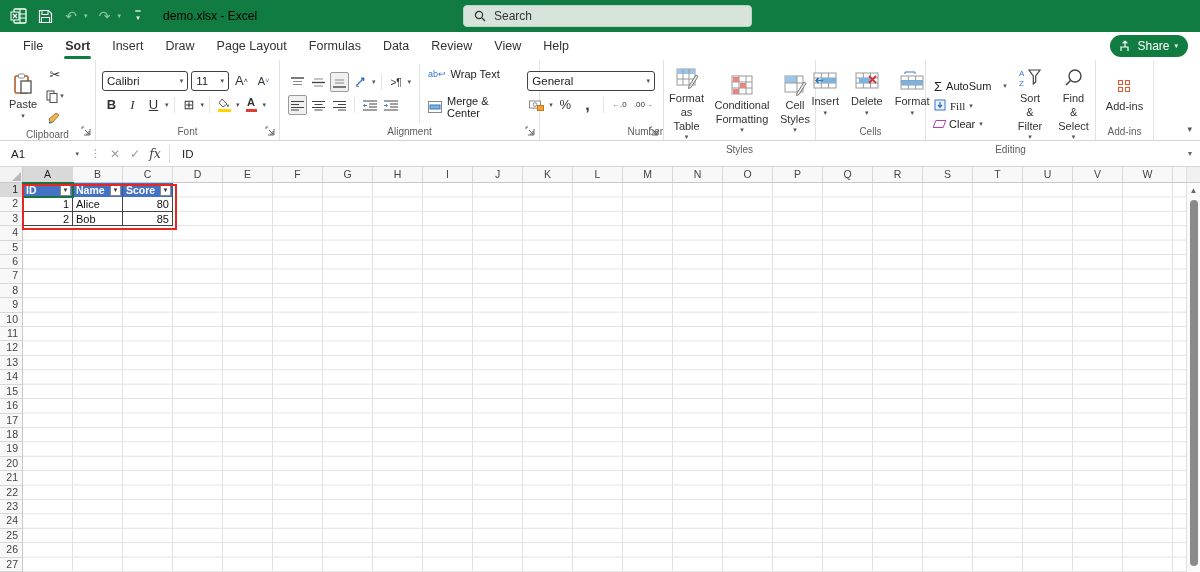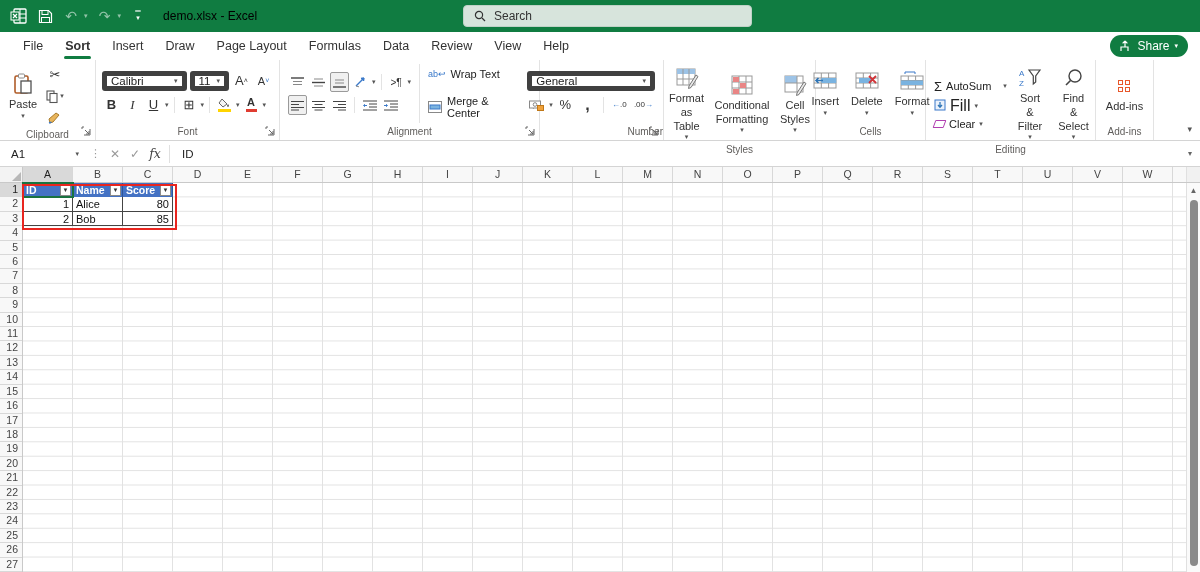--- a/index.html
+++ b/index.html
@@ -35,21 +35,21 @@
   .rg-footer { height:17px; position:relative; display:flex; align-items:center; justify-content:center; }
   .rg-label { font-size:10px; color:#605e5c; }
   .launcher { position:absolute; right:3px; bottom:3px; width:11px; height:11px; cursor:pointer; color:#666; }
   .launcher svg { display:block; }
 
   .bigbtn { display:flex; flex-direction:column; align-items:center; justify-content:flex-start; font-size:11px; color:#333; padding:2px 5px; cursor:pointer; text-align:center; line-height:1.25; }
   .bigbtn .bicon { height:24px; display:flex; align-items:center; justify-content:center; margin-bottom:2px; }
   .chev { font-size:7px; color:#555; }
   .smbtn { display:flex; align-items:center; justify-content:center; min-width:19px; height:20px; font-size:13px; color:#333; cursor:pointer; padding:0 2px; border-radius:2px; }
   .smbtn.sel { border:1px solid #9a9a9a; background:#f0f0f0; }
-  .combo { background:#fff; border:5px solid #404040; border-radius:3px; height:20px; display:flex; align-items:center; font-size:11.5px; color:#222; padding:0 4px; cursor:pointer; }
+  .combo { background:#fff; border:1px solid #404040; border-radius:3px; height:20px; display:flex; align-items:center; font-size:11.5px; color:#222; padding:0 4px; cursor:pointer; }
   .combo .chev { margin-left:auto; padding-left:6px; }
   .vline { width:1px; background:#e3e3e3; align-self:stretch; margin:2px 3px; }
 
   .stack2 { display:flex; flex-direction:column; gap:2px; }
   .rowline { display:flex; align-items:center; gap:1px; }
 
   
   .ic { display:inline-flex; align-items:center; justify-content:center; }
   .u-line { text-decoration:underline; }
   .fillico, .fontico { display:flex; flex-direction:column; align-items:center; line-height:1; font-size:12px; }
@@ -519,21 +519,21 @@
           <div class="rowline" style="gap:4px; cursor:pointer;">
             <span style="font-size:13px;">Σ</span>
             <span style="font-size:11px;">AutoSum</span>
             <span class="chev" style="margin-left:8px;">▾</span>
           </div>
           <div class="rowline" style="gap:4px; cursor:pointer;">
             <span><svg width="12" height="12" viewBox="0 0 12 12">
                   <rect x="1" y="1" width="10" height="10" fill="#eaf1fb" stroke="#3a79c9"></rect>
                   <path d="M6 3 v5 M4 6 l2 2.2 2 -2.2" stroke="#2e75b6" fill="none" stroke-width="1.3"></path>
                 </svg></span>
-            <span style="font-size:16px;">Fill</span>
+            <span style="font-size:11px;font-family:Liberation Serif, serif;">Fill</span>
             <span class="chev">▾</span>
           </div>
           <div class="rowline" style="gap:4px; cursor:pointer;">
             <span class="eraser"></span>
             <span style="font-size:11px;">Clear</span>
             <span class="chev">▾</span>
           </div>
         </div>
         <div class="bigbtn">
           <span class="bicon">

